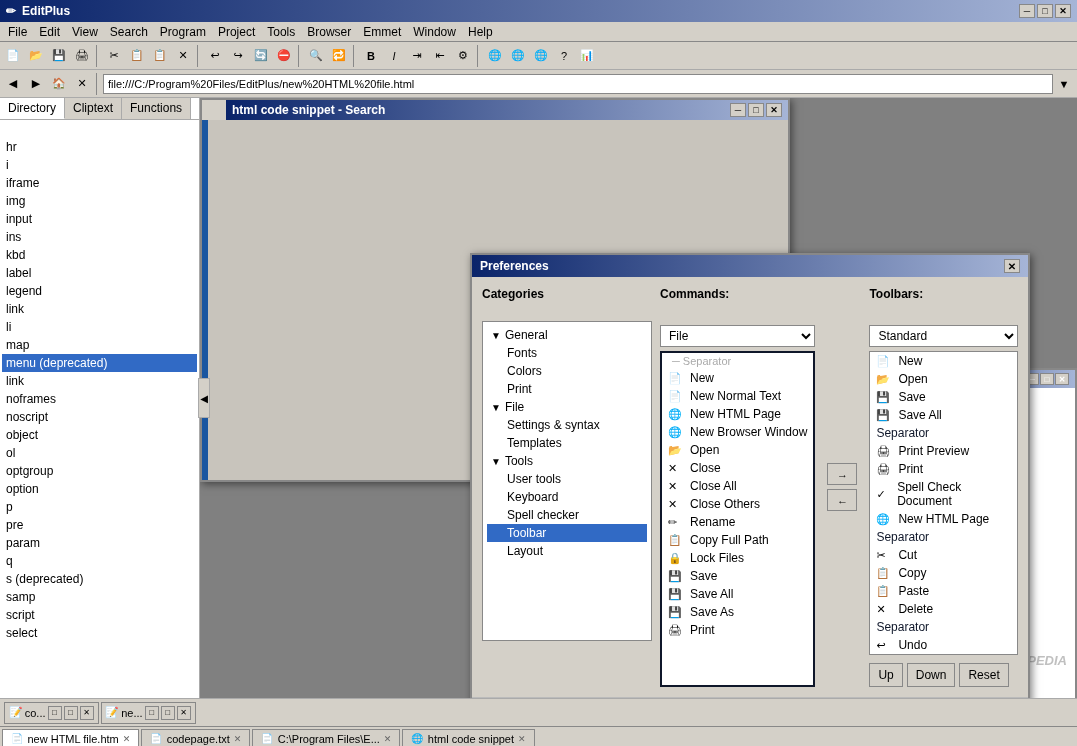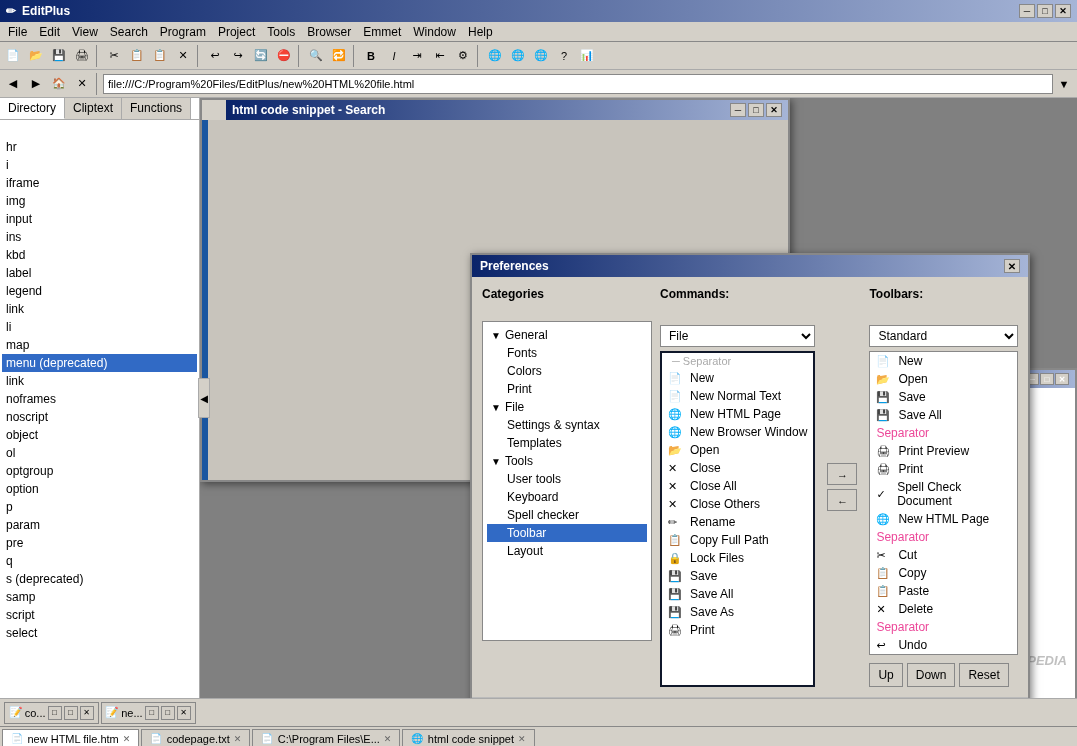--- a/index.html
+++ b/index.html
@@ -71,21 +71,21 @@
     .commands-panel { flex: 1; display: flex; flex-direction: column; gap: 4px; }
     .panel-label { font-size: 12px; font-weight: bold; margin-bottom: 20px; }
     .panel-dropdown { width: 100%; height: 22px; border: 1px solid #888; background: white; font-size: 12px; padding: 0 4px; }
     .cmd-list { border: 2px solid #0f172a; background: white; flex: 1; overflow-y: auto; height: 240px; }
     .cmd-item { padding: 2px 6px; cursor: pointer; display: flex; align-items: center; gap: 4px; font-size: 12px; white-space: nowrap; }
 
     
     .toolbars-panel { width: 180px; display: flex; flex-direction: column; gap: 4px; }
     .tb-list { border: 1px solid #888; background: white; flex: 1; overflow-y: auto; height: 240px; }
     .tb-list-item { padding: 2px 6px; cursor: pointer; display: flex; align-items: center; gap: 4px; font-size: 12px; }
-    .separator-item { padding: 2px 6px; font-size: 12px; color: #ec4899; }
+    .separator-item { padding: 2px 6px; font-size: 12px; color: #0f172a; }
 
     
     .arrow-btns { display: flex; flex-direction: column; gap: 4px; justify-content: center; align-items: center; padding: 0 4px; }
     .arrow-btn { width: 30px; height: 22px; background: #d4d0c8; border: 1px solid #888; font-size: 11px; cursor: pointer; display: flex; align-items: center; justify-content: center; }
     .pref-btn { height: 26px; padding: 0 16px; background: #d4d0c8; border: 1px solid #888; font-size: 12px; cursor: pointer; display: flex; align-items: center; gap: 4px; }
     .pref-btn.disabled { color: #999; }
     .action-btn { height: 24px; padding: 0 8px; background: #d4d0c8; border: 1px solid #888; font-size: 12px; cursor: pointer; display: flex; align-items: center; gap: 4px; }
 
     
     .watermark { position: absolute; bottom: 30px; right: 10px; color: rgba(150,150,150,0.6); font-size: 13px; font-weight: bold; font-style: italic; }
@@ -198,22 +198,22 @@
         <div class="sidebar-list-item">map</div>
         <div class="sidebar-list-item selected">menu (deprecated)</div>
         <div class="sidebar-list-item">link</div>
         <div class="sidebar-list-item">noframes</div>
         <div class="sidebar-list-item">noscript</div>
         <div class="sidebar-list-item">object</div>
         <div class="sidebar-list-item">ol</div>
         <div class="sidebar-list-item">optgroup</div>
         <div class="sidebar-list-item">option</div>
         <div class="sidebar-list-item">p</div>
+        <div class="sidebar-list-item">pre</div>
         <div class="sidebar-list-item">param</div>
-        <div class="sidebar-list-item">pre</div>
         <div class="sidebar-list-item">q</div>
         <div class="sidebar-list-item">s (deprecated)</div>
         <div class="sidebar-list-item">samp</div>
         <div class="sidebar-list-item">script</div>
         <div class="sidebar-list-item">select</div>
       </div>
   </div>
 
   <div class="collapse-btn">◀</div>
 

